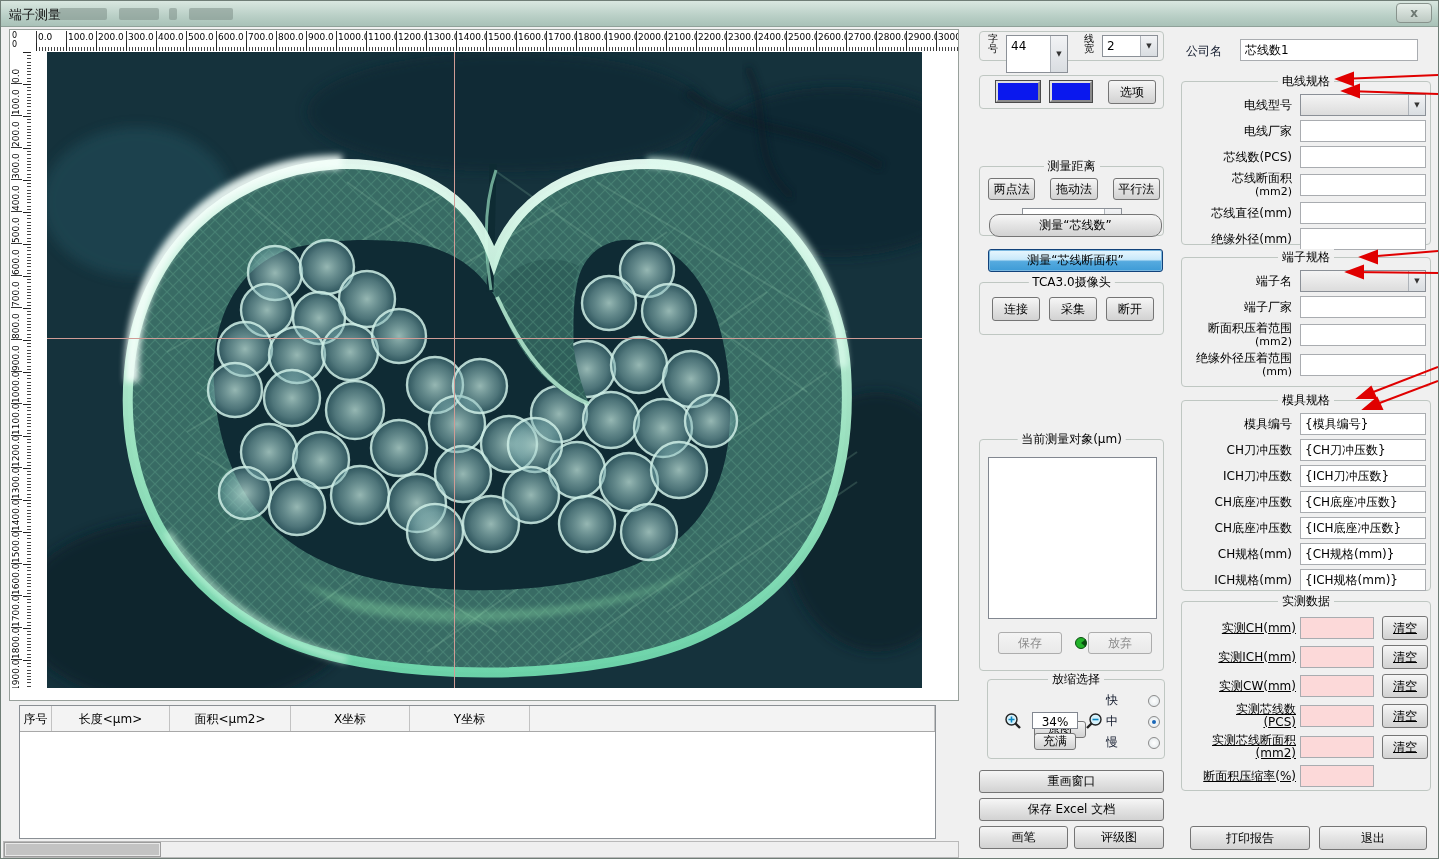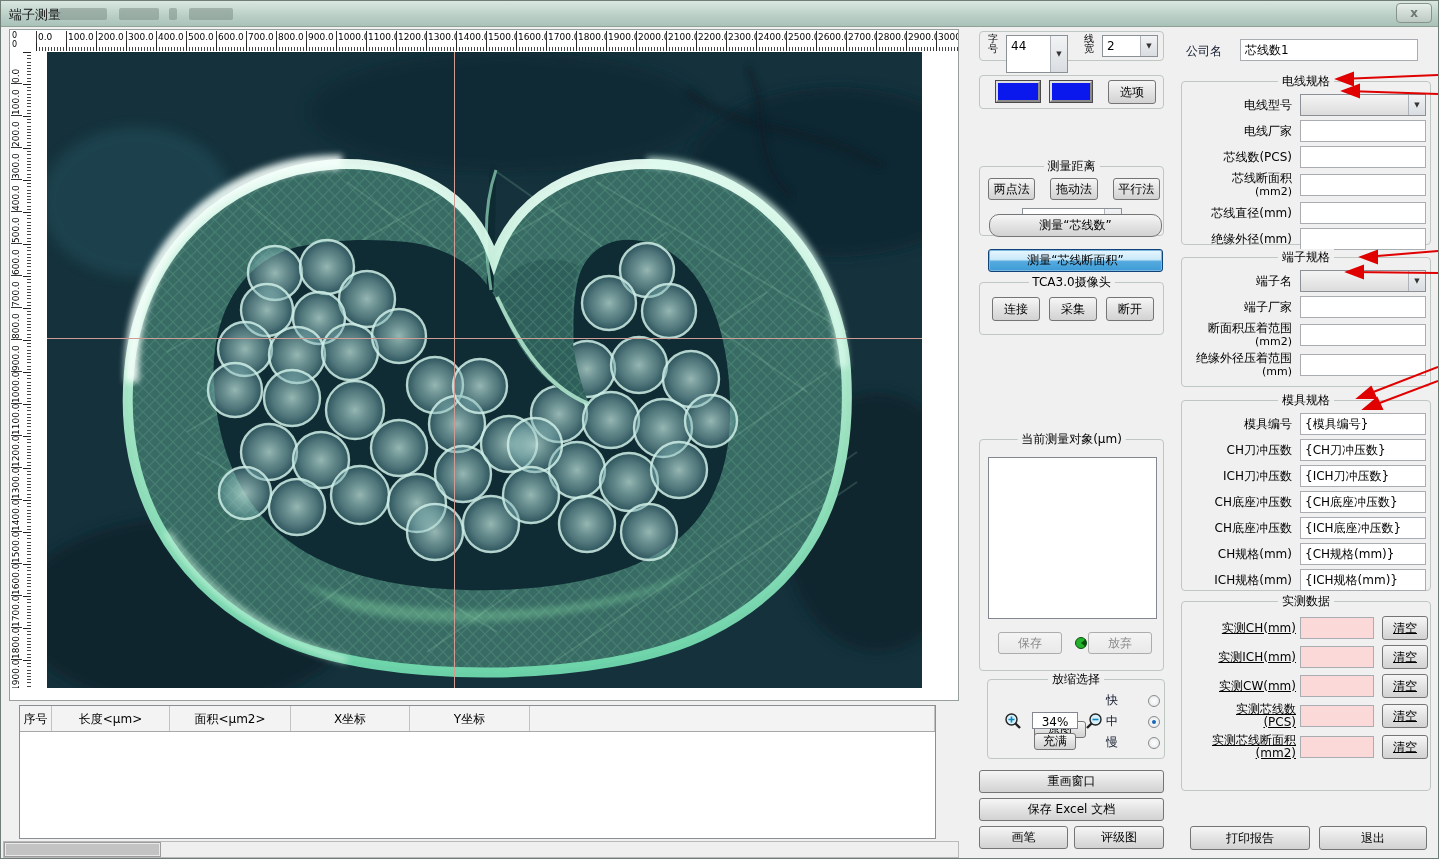--- a/index.html
+++ b/index.html
@@ -478,20 +478,24 @@
         <div class="mrow">
           <div class="lab">实测芯线数<div class="sub">(PCS)</div></div>
           <div class="tbox pink"></div>
           <div class="btn clr">清空</div>
         </div>
         <div class="mrow">
           <div class="lab">实测芯线断面积<div class="sub">(mm2)</div></div>
           <div class="tbox pink"></div>
           <div class="btn clr">清空</div>
         </div>
+        <div class="mrow">
+          <div class="lab">断面积压缩率(%)</div>
+          <div class="tbox pink"></div>
+        </div>
       </div>
   </div>
 
   <div class="btn" style="position:absolute;left:1189px;top:825px;width:120px;height:24px;">打印报告</div>
   <div class="btn" style="position:absolute;left:1318px;top:825px;width:108px;height:24px;">退出</div>
 
   <svg class="arrows-overlay">
     <g stroke="#e00000" stroke-width="2" fill="#e00000">
       <line x1="1438" y1="74" x2="1340" y2="78"></line>
         <polygon points="1336,78 1352,72 1352,84"></polygon>

